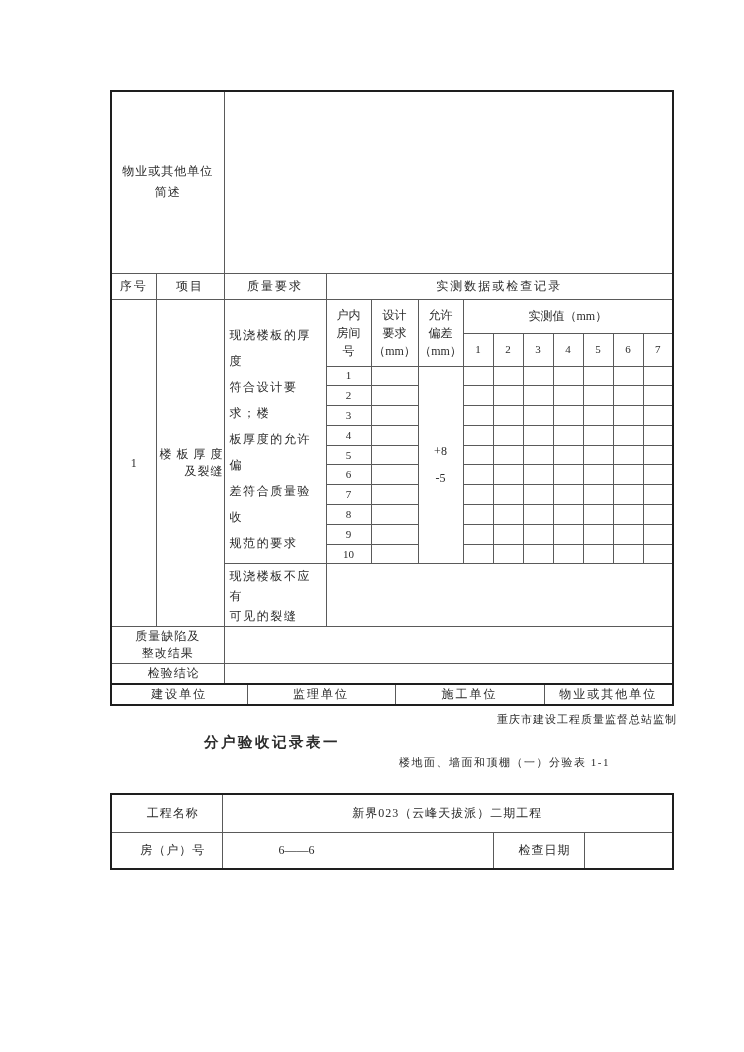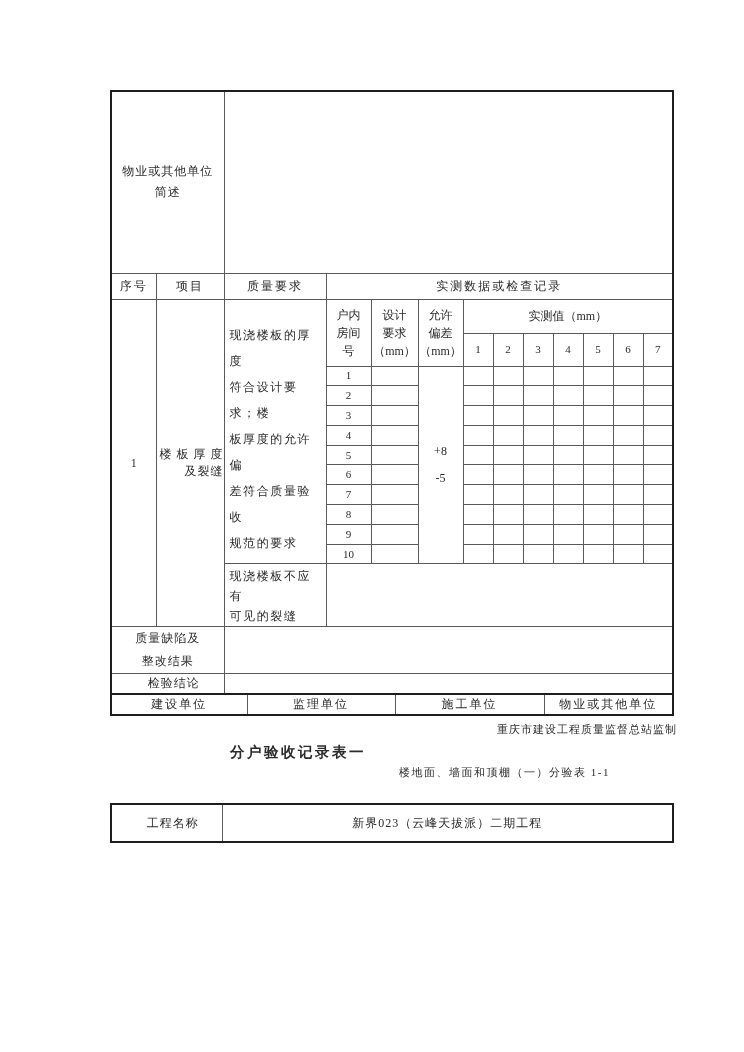--- a/index.html
+++ b/index.html
@@ -23,30 +23,30 @@
   .pre{white-space:pre-line;}
   .hdr{letter-spacing:2px;}
   .plan-cell{letter-spacing:1px;line-height:21px;}
   .item-cell{text-align:right;line-height:17px;letter-spacing:1px;}
   .req-cell{text-align:left;padding:16px 3px 0 5px;line-height:26px;letter-spacing:1.6px;}
   .crack-cell{text-align:left;padding:2px 3px 0 5px;line-height:20px;letter-spacing:1.6px;}
   .sub-hdr{line-height:18px;font-size:12px;}
   .colno{font-size:11px;}
   .rowno{font-size:11px;}
   .dev-cell{line-height:27px;font-size:12px;}
-  .defects-cell{line-height:23px;letter-spacing:1px;margin-top:48px;}
+  .defects-cell{line-height:17px;letter-spacing:1px;margin-top:48px;}
   .label-left{letter-spacing:1px;padding-left:12px;}
   .r-data{height:19.8px;}
 
   table.sig{margin-top:-2px;}
   .sig-date{vertical-align:bottom;text-align:right;padding:0 9px 5px 0;font-size:11.5px;letter-spacing:1px;}
   .sig-date-c{vertical-align:bottom;text-align:center;padding:0 0 5px 0;font-size:11.5px;letter-spacing:1px;}
 
   .supervisor{width:567px;text-align:right;font-size:11px;margin-top:6px;letter-spacing:1px;}
-  .form-title{font-size:14.5px;font-weight:bold;letter-spacing:2.5px;margin:6px 0 0 120px;}
+  .form-title{font-size:14.5px;font-weight:bold;letter-spacing:2.5px;margin:6px 0 0 94px;}
   .form-subtitle{font-size:11px;letter-spacing:1.5px;margin:3px 0 0 289px;}
 
   table.proj{margin-top:23px;}
   .proj-name-val{letter-spacing:1px;}
   .room-val{text-align:left;padding-left:56px;}
 </style>
 </head>
 <body>
 
 <div class="sheet">
@@ -272,17 +272,23 @@
         <col style="width:111px">
           <col style="width:271px">
           <col style="width:91px">
           <col style="width:89px">
       </colgroup>
       <tbody>
           <tr style="height:38px">
         <td class="label-left">工程名称</td>
         <td colspan="3" class="proj-name-val">新界023（云峰天拔派）二期工程</td>
       </tr>
+      <tr style="height:37px">
+        <td class="label-left">房（户）号</td>
+        <td class="room-val">6——6</td>
+        <td class="label-left">检查日期</td>
+        <td></td>
+      </tr>
     </tbody>
       </table>
 
   </div>
 </div>
 
 </body></html>

